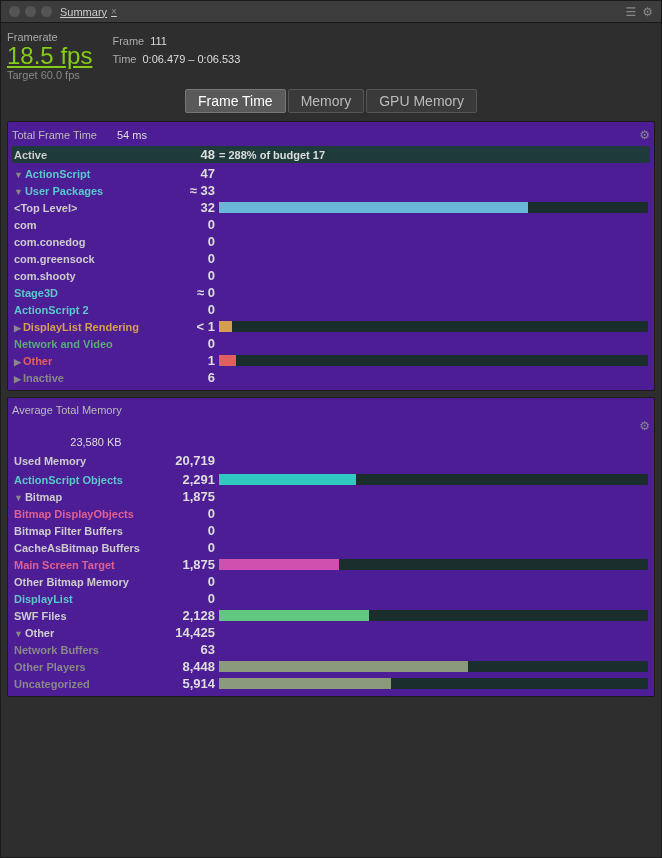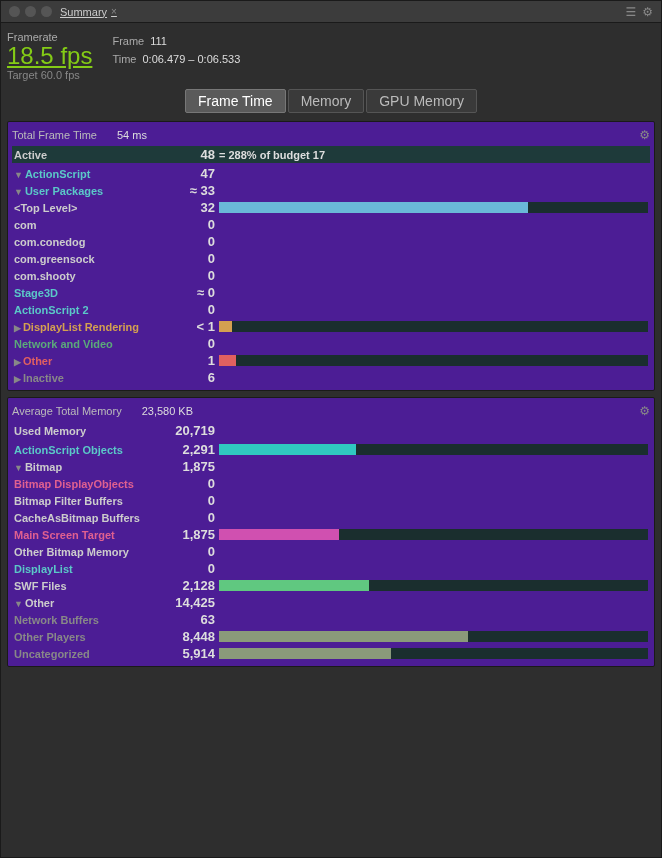--- a/index.html
+++ b/index.html
@@ -376,21 +376,21 @@
           </td>
           <td class="col-val row-value">6</td>
           <td class="col-bar"></td>
         </tr>
       </tbody>
         </table>
     </div>
 
     <div class="section-block">
       <div class="section-header">
-        <div style="display:flex;gap:20px;align-items:flex-end;">
+        <div style="display:flex;gap:20px;align-items:flex-end;flex-direction:column;">
           <span class="section-title">Average Total Memory</span>
           <span class="section-value">23,580 KB</span>
         </div>
         <span class="gear-icon">⚙</span>
       </div>
 
       <table class="data-table">
         <tbody>
             <tr>
           <td class="col-name row-label">Used Memory</td>

